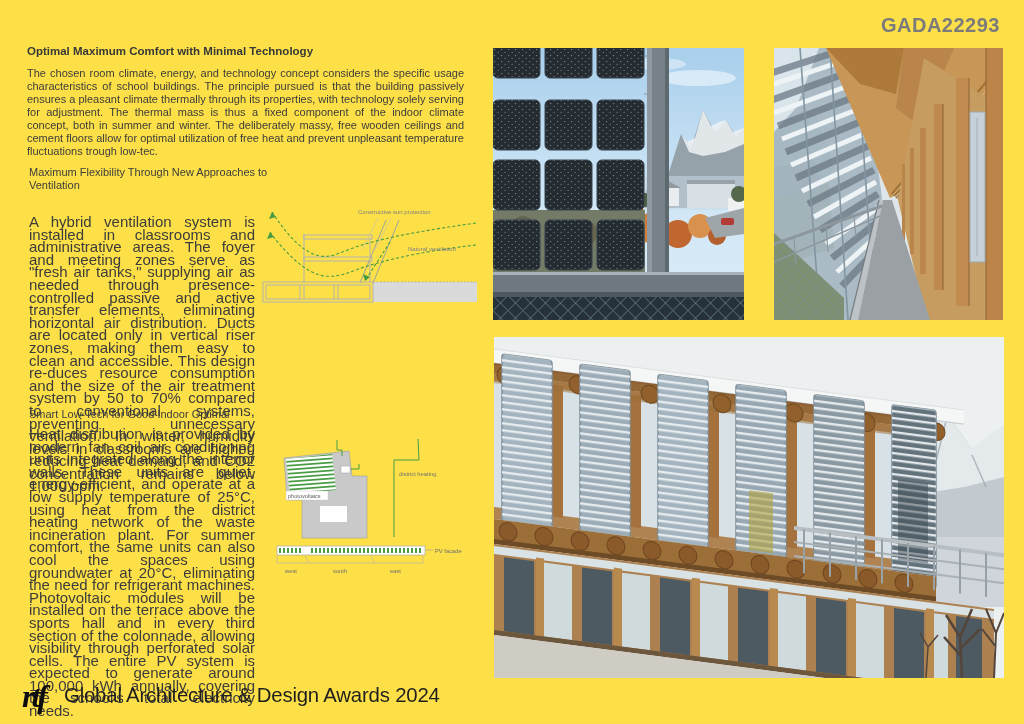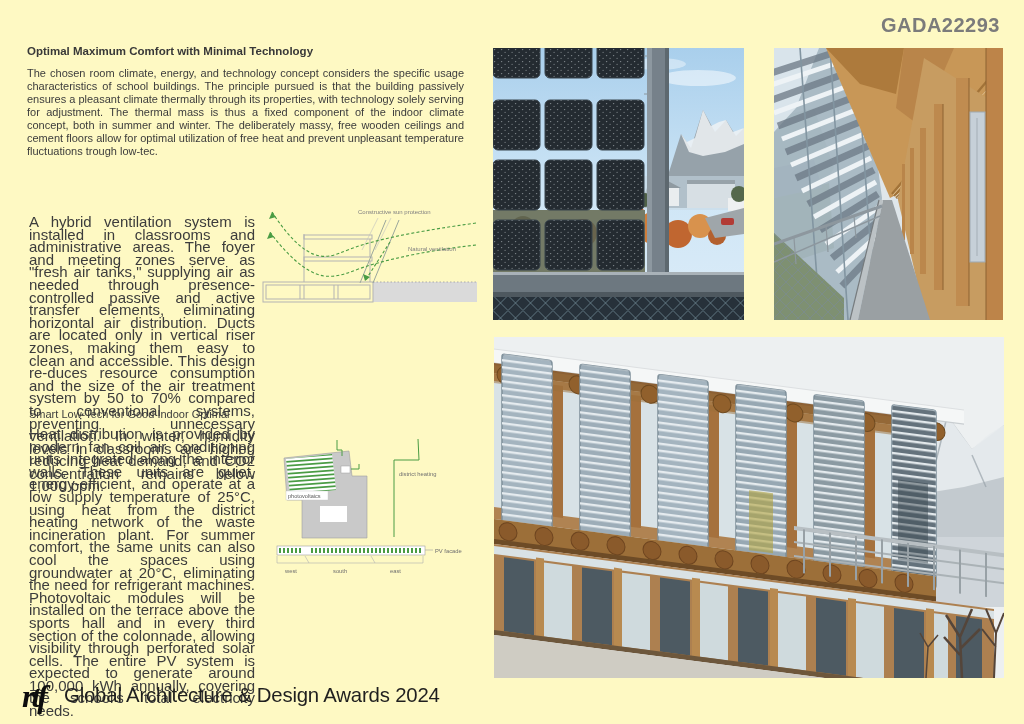--- a/index.html
+++ b/index.html
@@ -1,16 +1,16 @@
 <!DOCTYPE html>
 <html><head>
 <meta charset="utf-8">
 <style>
   html,body{margin:0;padding:0;background:#fff;}
-  #page{position:relative;width:1024px;height:724px;background:#fef9c3;overflow:hidden;
+  #page{position:relative;width:1024px;height:724px;background:#fde047;overflow:hidden;
         font-family:"Liberation Sans",sans-serif;color:#3c3c3c;}
   .abs{position:absolute;}
   #gada-code{top:14px;right:24px;font-size:20px;font-weight:bold;color:#7b7b7b;letter-spacing:.5px;}
   #main-heading{left:27px;top:45px;width:440px;font-size:11.5px;font-weight:bold;color:#383838;}
   #intro-para{left:27px;top:67px;width:437px;font-size:11px;line-height:13px;text-align:justify;}
   .subhead{left:29px;width:240px;font-size:11px;line-height:13px;color:#3c3c3c;}
   .bodycol{left:29px;width:226px;font-size:15px;line-height:12.6px;text-align:justify;margin-top:12px;}
   #sub1{top:166px;}
   #body1{top:204px;}
   #sub2{top:408px;}
@@ -30,20 +30,21 @@
 </head>
 <body>
 
 <div id="page">
 
   <div class="abs" id="gada-code">GADA22293</div>
 
   <div class="abs" id="main-heading">Optimal Maximum Comfort with Minimal Technology</div>
   <div class="abs" id="intro-para">The chosen room climate, energy, and technology concept considers the specific usage characteristics of school buildings. The principle pursued is that the building passively ensures a pleasant climate thermally through its properties, with technology solely serving for adjustment. The thermal mass is thus a fixed component of the indoor climate concept, both in summer and winter. The deliberately massy, free wooden ceilings and cement floors allow for optimal utilization of free heat and prevent unpleasant temperature fluctuations trough low-tec.</div>
 
+  <div class="abs subhead" id="sub1">Maximum Flexibility Through New Approaches to Ventilation</div>
   <div class="abs bodycol" id="body1">A hybrid ventilation system is installed in classrooms and administrative areas. The foyer and meeting zones serve as "fresh air tanks," supplying air as needed through presence-controlled passive and active transfer elements, eliminating horizontal air distribution. Ducts are located only in vertical riser zones, making them easy to clean and accessible. This design re-duces resource consumption and the size of the air treatment system by 50 to 70% compared to conventional systems, preventing unnecessary ventilation. In winter, humidity levels in classrooms are higher, reducing heat demand, and CO2 concentration remains below 1,000 ppm.</div>
 
   <div class="abs subhead" id="sub2">Smart Low-Tech for Good Indoor Optimal</div>
   <div class="abs bodycol" id="body2">Heat distribution is provided by modern fan coil air conditioning units integrated along the interior walls. These units are quiet, energy-efficient, and operate at a low supply temperature of 25°C, using heat from the district heating network of the waste incineration plant. For summer comfort, the same units can also cool the spaces using groundwater at 20°C, eliminating the need for refrigerant machines. Photovoltaic modules will be installed on the terrace above the sports hall and in every third section of the colonnade, allowing visibility through perforated solar cells. The entire PV system is expected to generate around 100,000 kWh annually, covering the school's total electricity needs.</div>
 
   <svg class="abs" id="diagram-ventilation" width="222" height="134" viewBox="0 0 222 134">
 
     <rect x="115" y="92" width="104" height="20" fill="#dadada"></rect>
     <line x1="115" y1="92" x2="219" y2="92" stroke="#aaaaaa" stroke-width="1" stroke-dasharray="1.5 2"></line>
 

